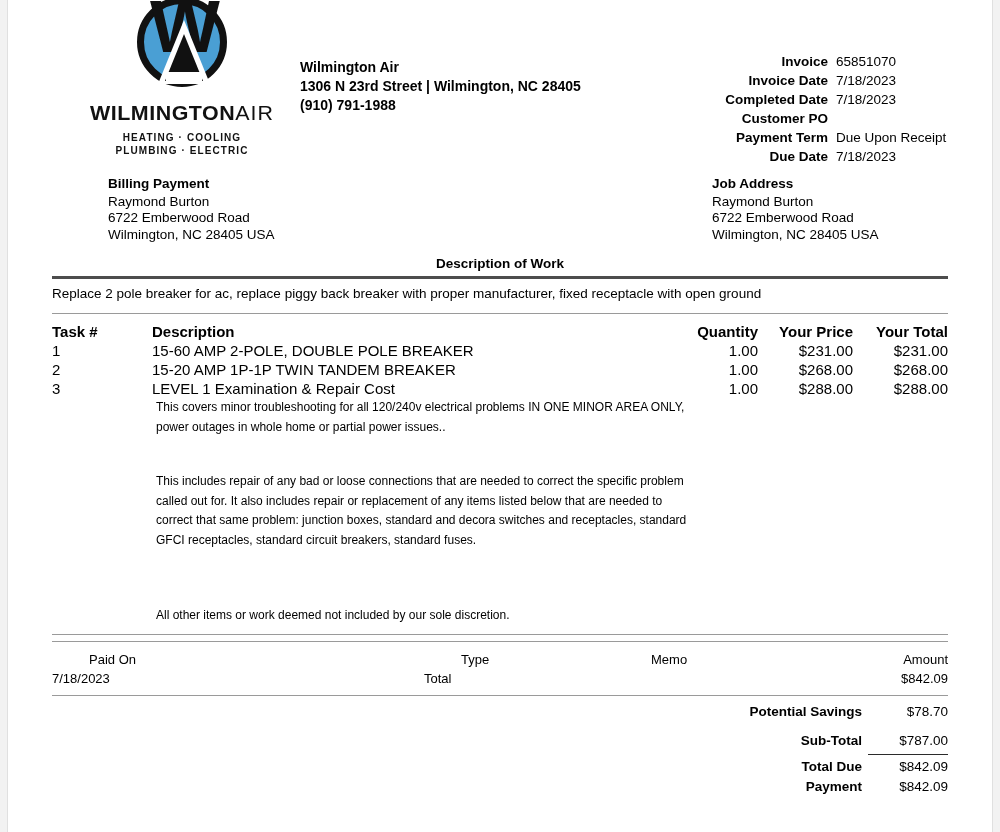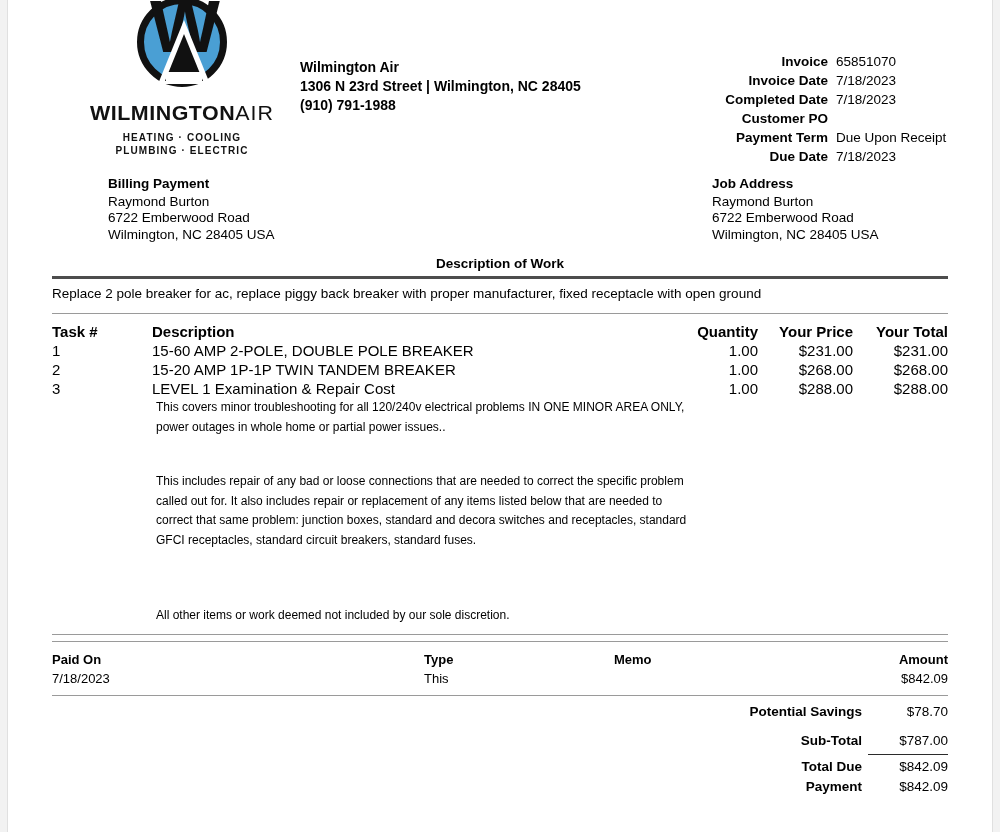--- a/index.html
+++ b/index.html
@@ -136,21 +136,21 @@
   .p2 { top: 472px; }
   .p3 { top: 606px; }
 
   
   .pay { position: absolute; left: 52px; right: 52px; top: 650px; font-size: 13px; }
   .prow { display: flex; line-height: 19px; }
   .p-date { width: 372px; flex: none; }
   .p-type { width: 190px; flex: none; }
   .p-memo { flex: 1 1 auto; }
   .p-amt  { width: 120px; flex: none; text-align: right; }
-  .phead { font-weight: bold; }
+  .phead { font-weight: normal; margin-left: 37px; }
 
   
   .totals { position: absolute; right: 52px; top: 702px; font-size: 13.5px; }
   .trow { display: flex; justify-content: flex-end; line-height: 20px; }
   .t-label { font-weight: bold; text-align: right; white-space: nowrap; }
   .t-value { width: 86px; text-align: right; padding-left: 14px; white-space: nowrap; }
   .t-gap { height: 9px; }
   .t-sep { height: 1px; background: #2b2b2b; width: 80px; margin: 3px 0 2px auto; }
 </style>
 </head>
@@ -270,21 +270,21 @@
 
   <div class="pay">
     <div class="prow phead">
       <span class="p-date">Paid On</span>
       <span class="p-type">Type</span>
       <span class="p-memo">Memo</span>
       <span class="p-amt">Amount</span>
     </div>
     <div class="prow">
       <span class="p-date">7/18/2023</span>
-      <span class="p-type">This</span>
+      <span class="p-type">Total</span>
       <span class="p-memo"></span>
       <span class="p-amt">$842.09</span>
     </div>
   </div>
 
   <div class="rule-thin" style="top:695px;"></div>
 
   <div class="totals">
     <div class="trow">
       <span class="t-label">Potential Savings</span>

